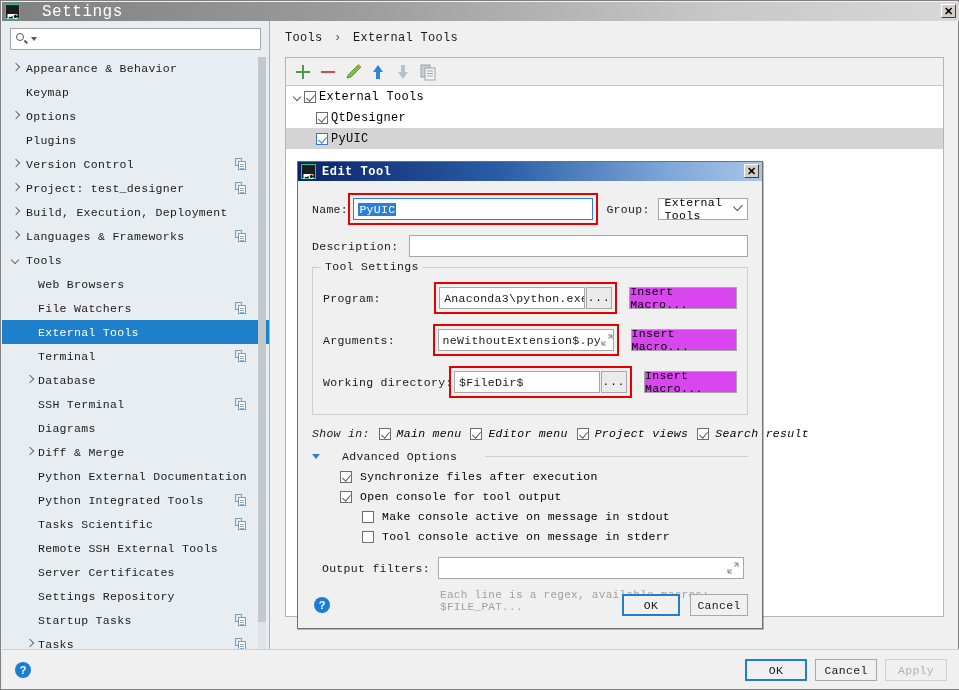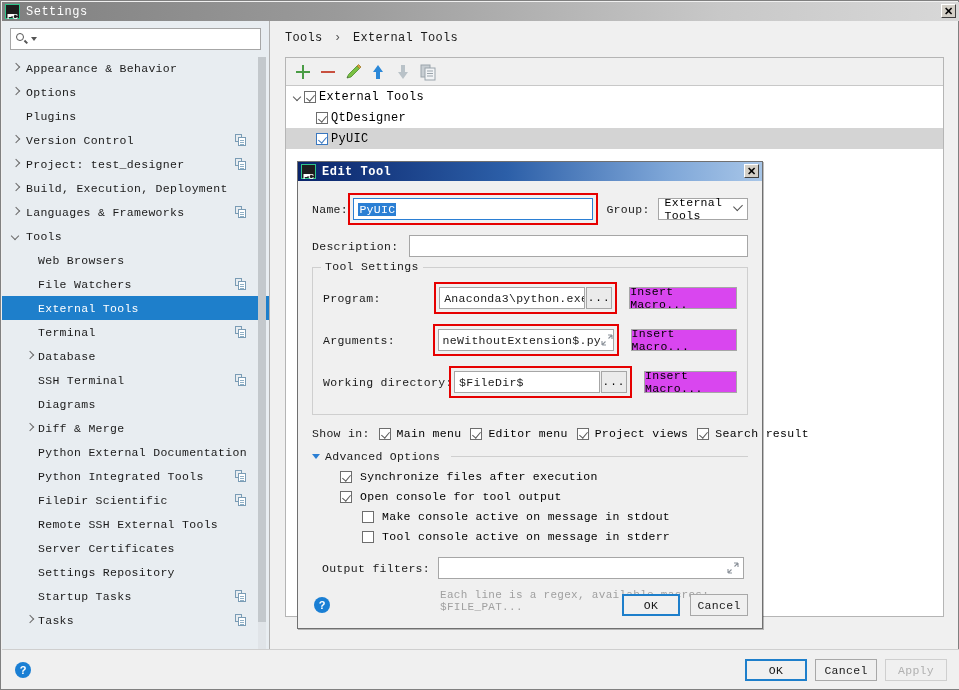--- a/index.html
+++ b/index.html
@@ -37,22 +37,22 @@
     padding-top: 8px;
     box-sizing: border-box;
     position: relative;
   }
   .title-icon::after {
     content: "";
     position: absolute; left: 2px; bottom: 2px;
     width: 6px; height: 2px; background: #ffffff;
   }
   .title-text {
-    margin-left: 6px;
-    font-size: 12px; color: #ffffff;
+    margin-left: 22px;
+    font-size: 16px; color: #ffffff;
     letter-spacing: 0.5px;
   }
   .title-close {
     position: absolute; right: 3px; top: 2px;
     width: 15px; height: 14px;
     background: #d4d0c8;
     border: 1px solid #ffffff;
     border-right-color: #404040; border-bottom-color: #404040;
     font-size: 11px; line-height: 12px; text-align: center;
     color: #000; font-weight: bold;
@@ -391,23 +391,23 @@
     background: #d946ef; border: 1px solid #a6a6a6;
     display: flex; align-items: center; justify-content: center;
     font-size: 11.5px; box-sizing: border-box;
     letter-spacing: 0.3px;
   }
   .expand-ic {
     width: 12px; height: 12px; flex: none;
     position: relative; margin-left: auto;
   }
   .expand-ic svg { display: block; }
-  .showin-row { display: flex; align-items: center; gap: 9px; margin: 2px 0 10px 0; }
+  .showin-row { display: flex; align-items: center; gap: 9px; margin: 2px 0 10px 0; font-style: italic; }
   .chkwrap { display: flex; align-items: center; gap: 3px; font-size: 11.5px; letter-spacing: 0.3px; white-space: nowrap; }
-  .adv-head { display: flex; align-items: center; gap: 5px; margin-bottom: 4px; }
+  .adv-head { display: flex; align-items: center; gap: 22px; margin-bottom: 4px; }
   .adv-caret {
     width: 0; height: 0;
     border-left: 4.5px solid transparent;
     border-right: 4.5px solid transparent;
     border-top: 5px solid #2b7fd4;
   }
   .adv-line { flex: 1; height: 1px; background: #cfcfcf; margin-left: 6px; }
   .adv-opt { display: flex; align-items: center; gap: 5px; margin: 7px 0 0 28px; font-size: 11.5px; letter-spacing: 0.3px; }
   .adv-opt.sub { margin-left: 50px; }
   .of-hint {
@@ -448,20 +448,24 @@
       <div class="search-icon"></div>
       <div class="search-caret"></div>
       <input class="search-input" type="text" placeholder="" style="">
     </div>
     <div class="tree" id="sidebar-tree">
         <div class="tree-item indent-0">
           <span class="arrow collapsed"></span>
           <span class="tree-label">Appearance &amp; Behavior</span>
         </div>
         <div class="tree-item indent-0">
+          <span class="arrow none"></span>
+          <span class="tree-label">Keymap</span>
+        </div>
+        <div class="tree-item indent-0">
           <span class="arrow collapsed"></span>
           <span class="tree-label">Options</span>
         </div>
         <div class="tree-item indent-0">
           <span class="arrow none"></span>
           <span class="tree-label">Plugins</span>
         </div>
         <div class="tree-item indent-0">
           <span class="arrow collapsed"></span>
           <span class="tree-label">Version Control</span>
@@ -545,21 +549,21 @@
         <div class="tree-item indent-1">
           <span class="arrow none"></span>
           <span class="tree-label">Python Integrated Tools</span>
           <span class="copy-icon">
             <span class="c-back"></span>
             <span class="c-front"></span>
           </span>
         </div>
         <div class="tree-item indent-1">
           <span class="arrow none"></span>
-          <span class="tree-label">FileDir Scientific</span>
+          <span class="tree-label">Tasks Scientific</span>
           <span class="copy-icon">
             <span class="c-back"></span>
             <span class="c-front"></span>
           </span>
         </div>
         <div class="tree-item indent-1">
           <span class="arrow none"></span>
           <span class="tree-label">Remote SSH External Tools</span>
         </div>
         <div class="tree-item indent-1">

